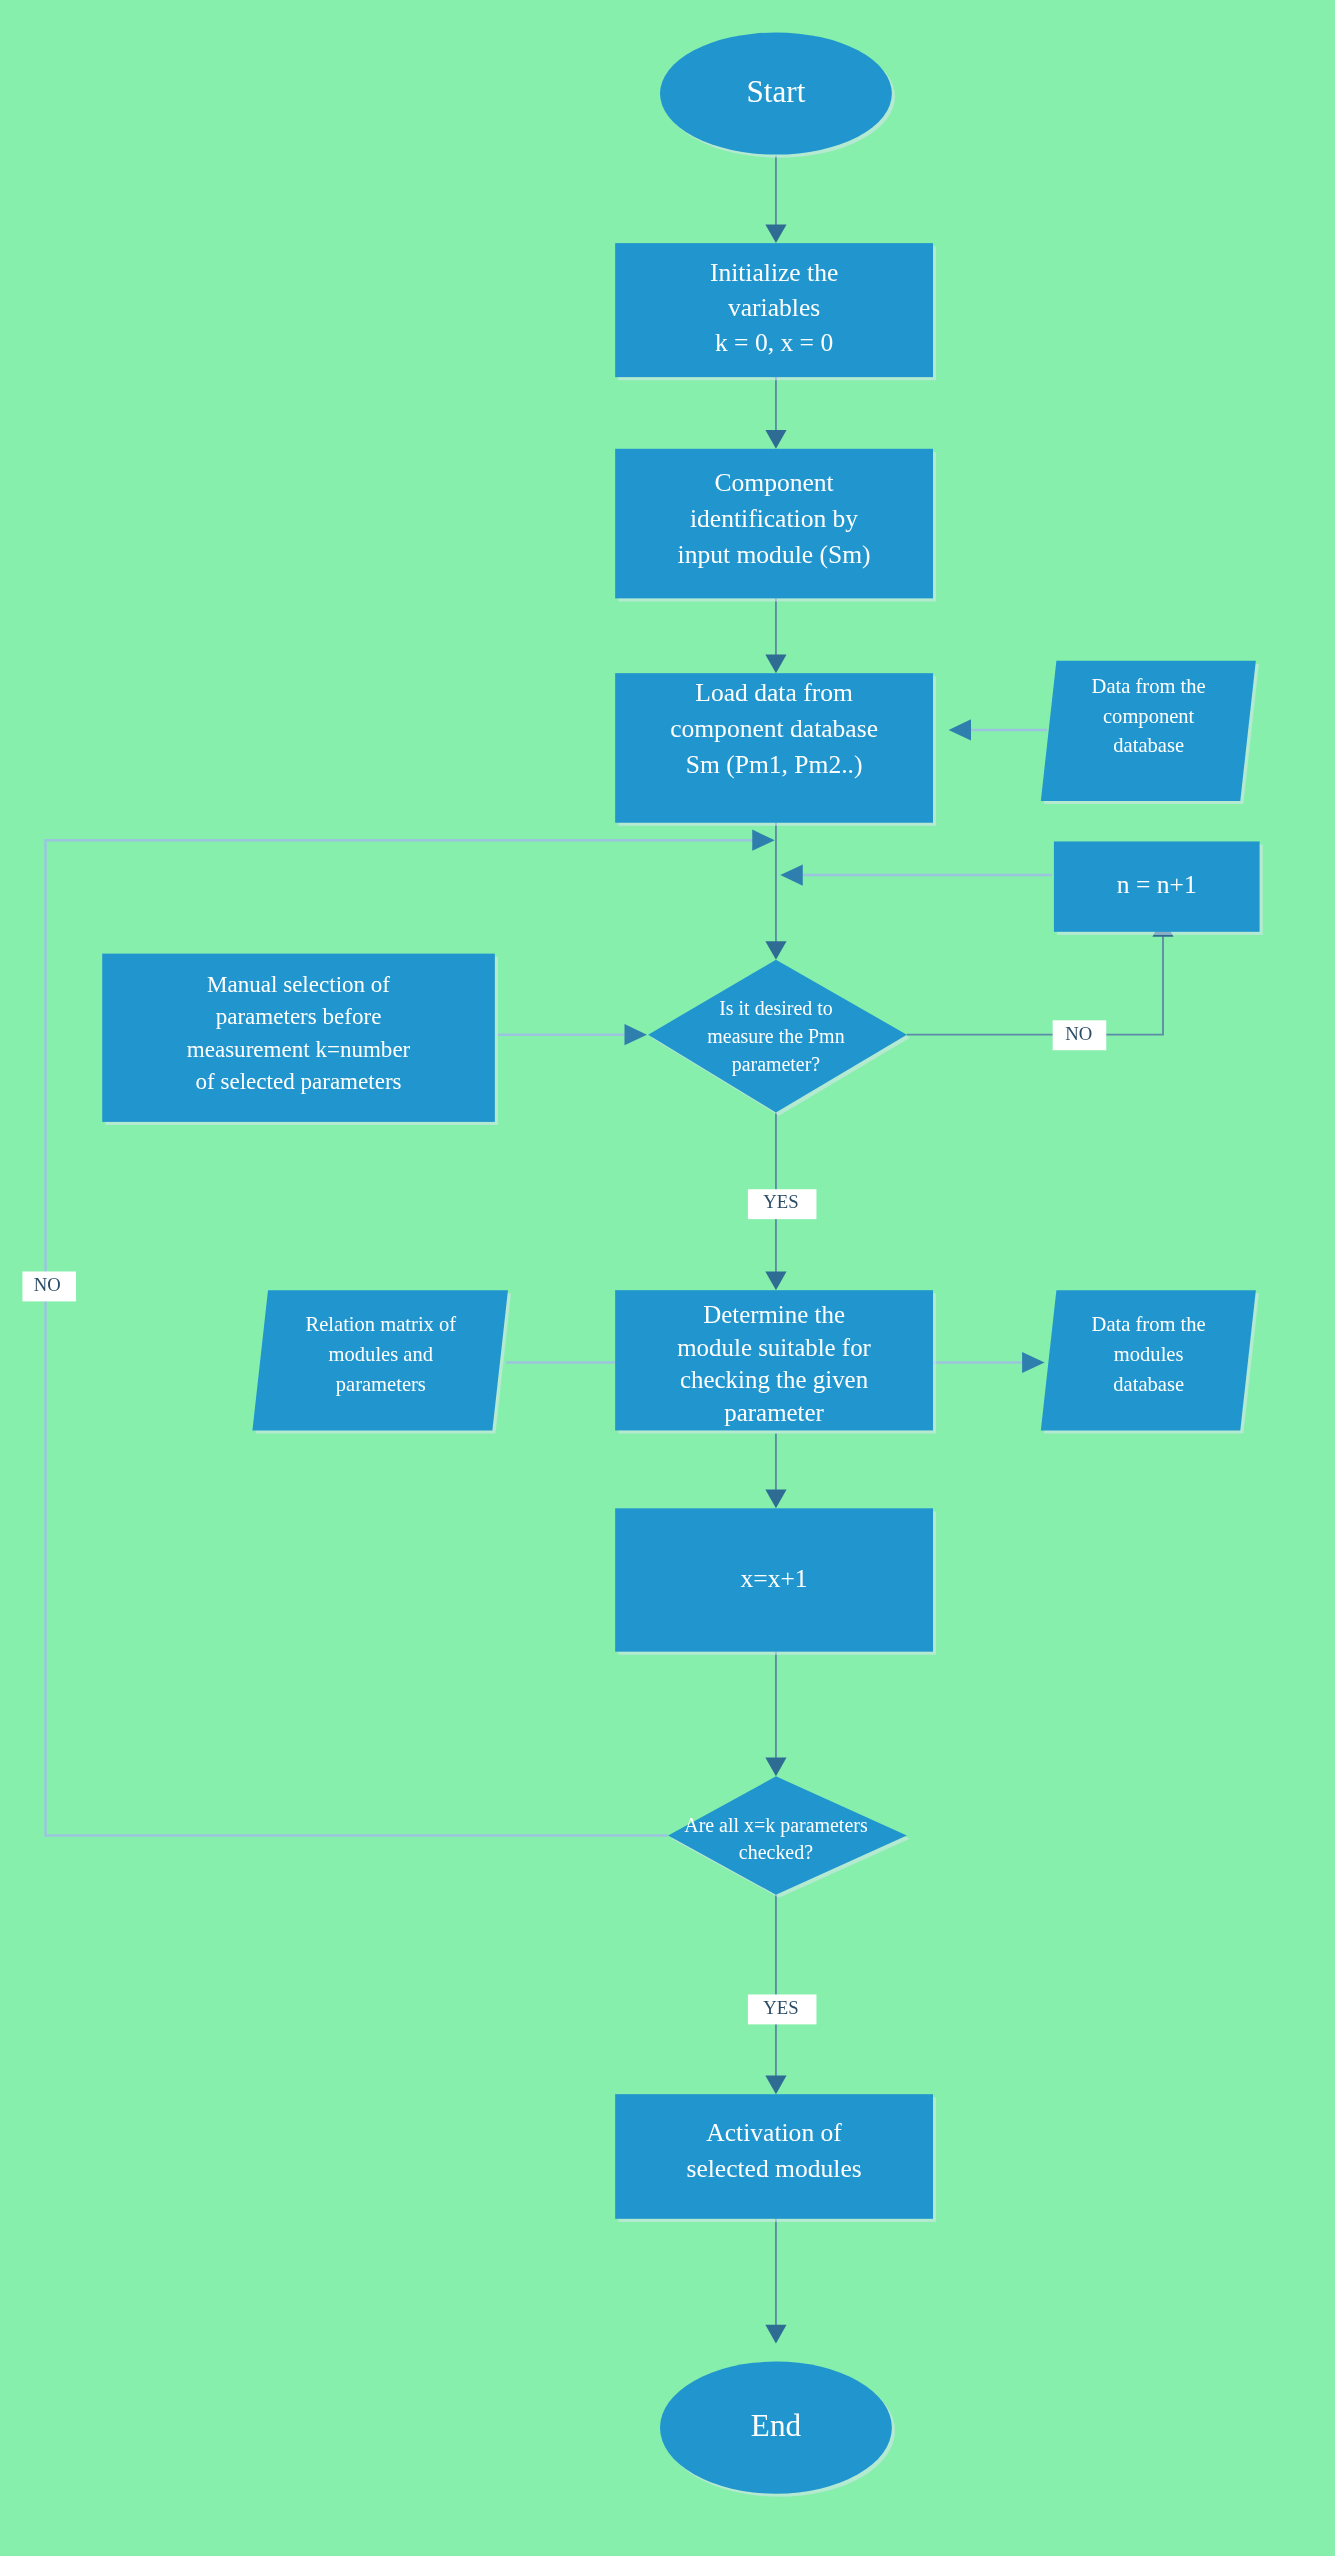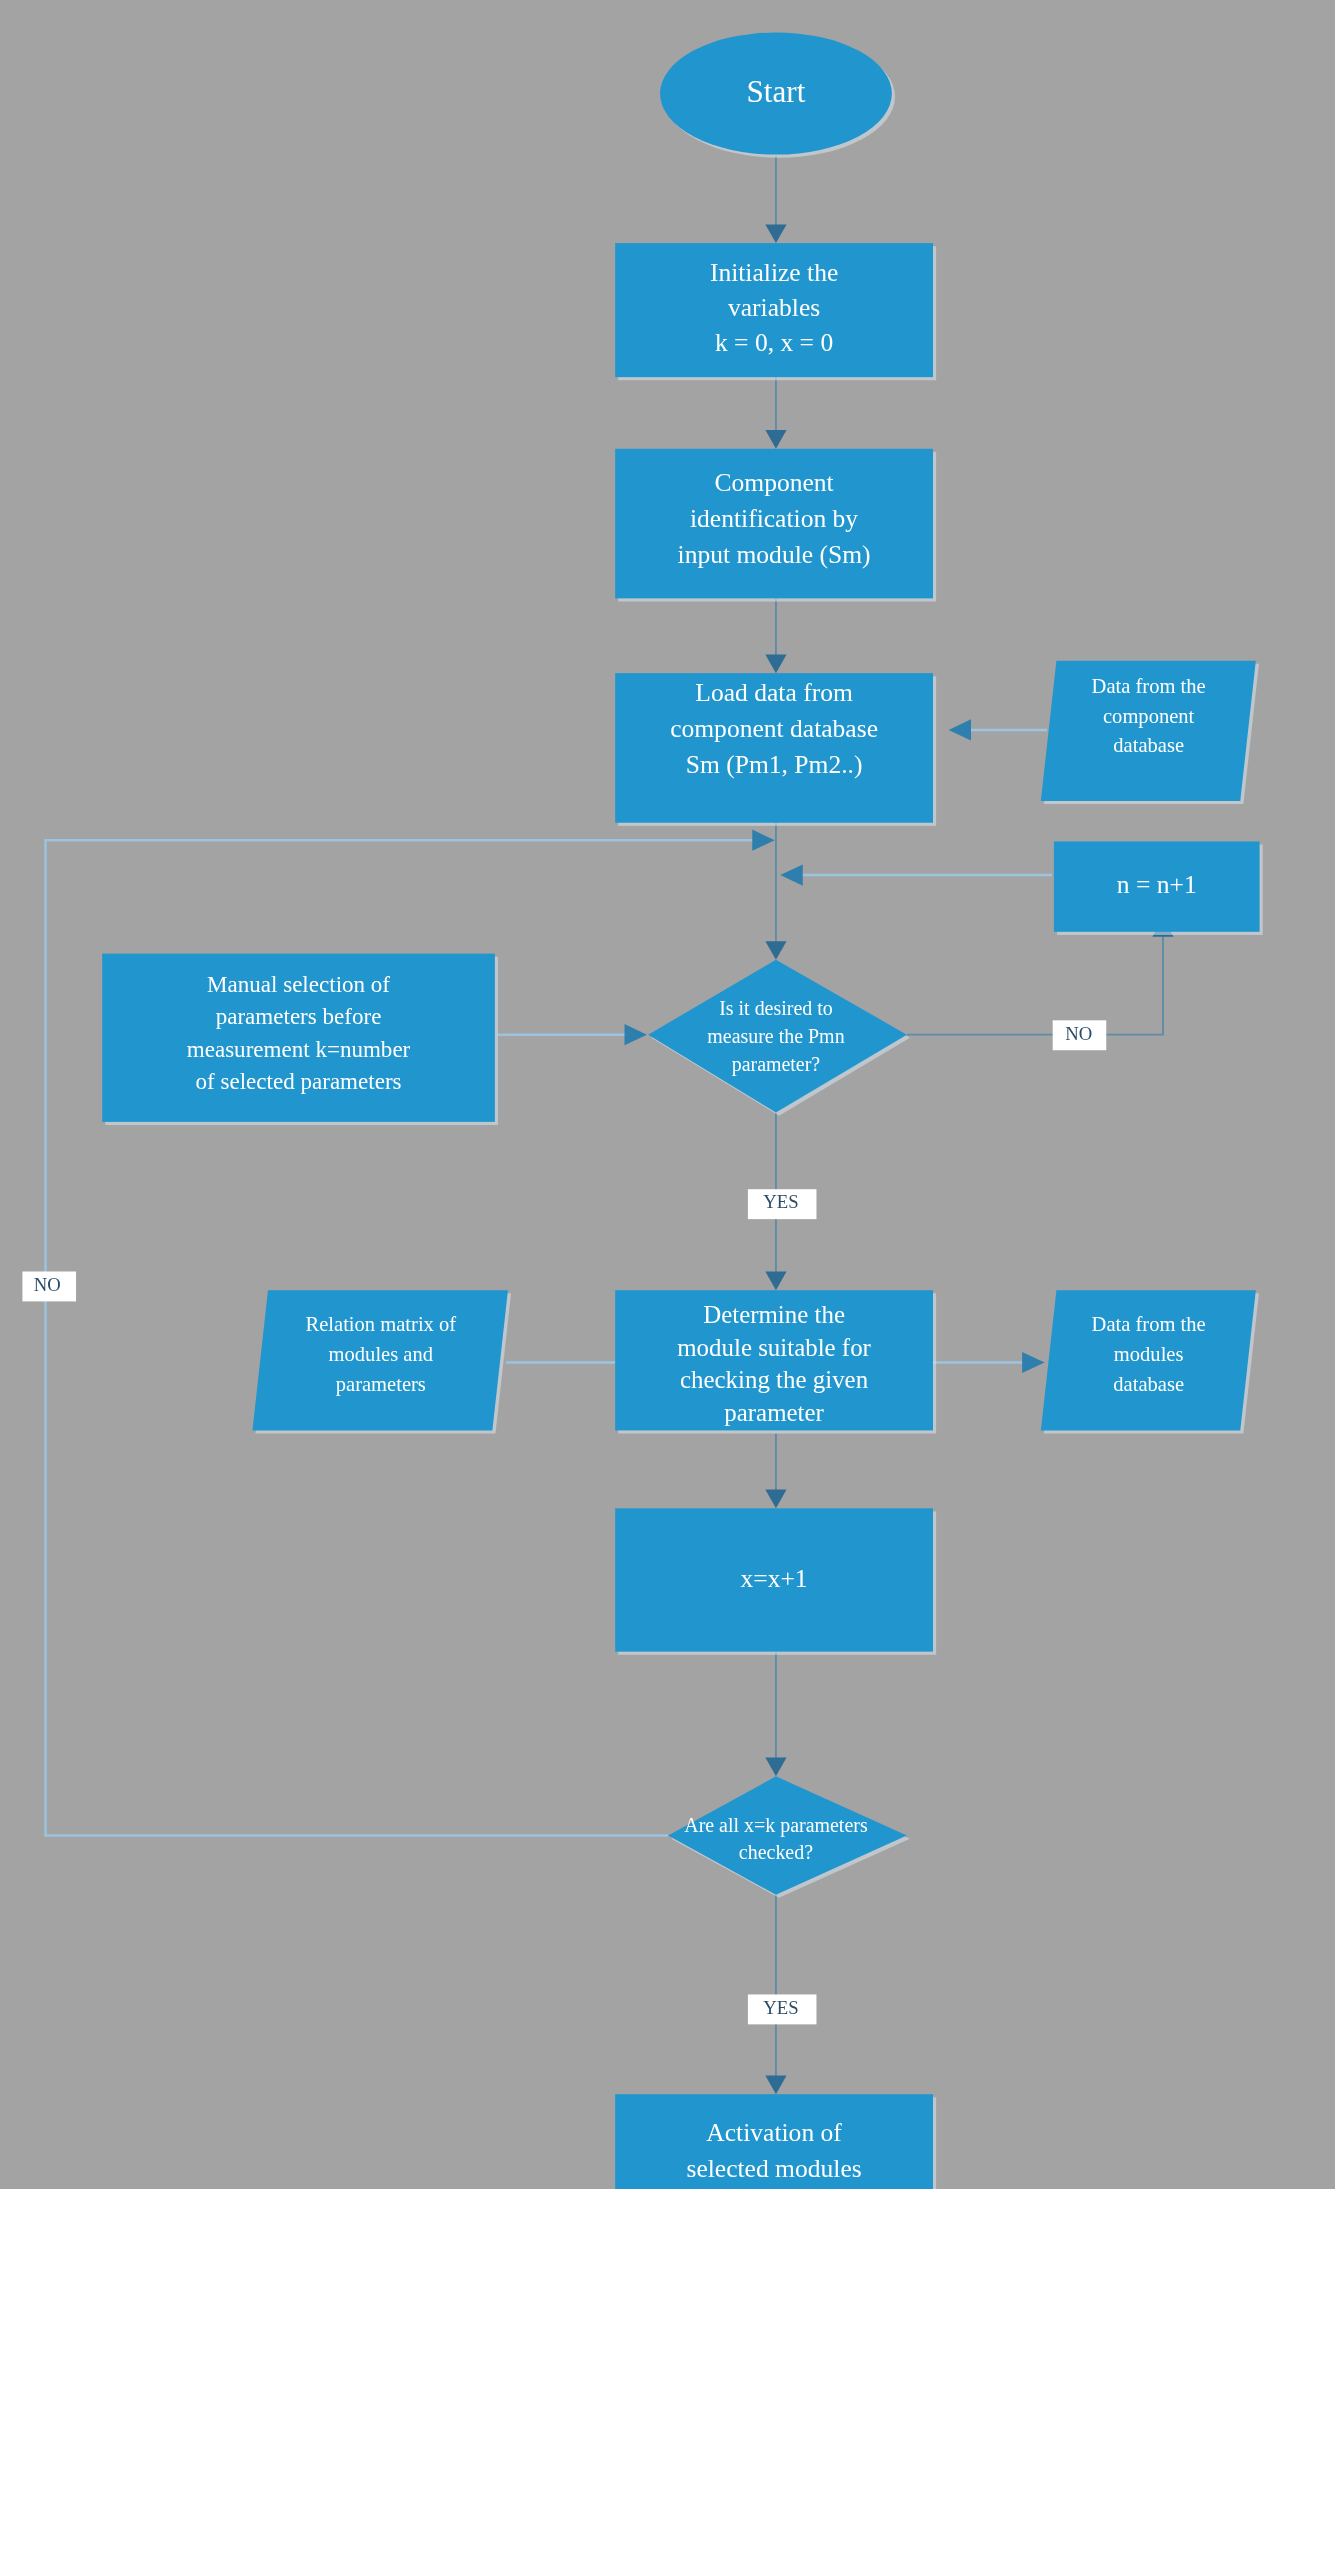--- a/index.html
+++ b/index.html
@@ -6,22 +6,22 @@
     margin: 0;
     padding: 0;
     background: #ffffff;
   }
   body {
     font-family: "Liberation Serif", "DejaVu Serif", serif;
   }
   #flowchart-root {
     position: relative;
     width: 1335px;
-    height: 2189px;
-    background: #a3a3a3;
+    height: 2556px;
+    background: #86efac;
     overflow: hidden;
   }
   svg#diagram {
     display: block;
     width: 1335px;
     height: 2576px;
   }
   .node-shape {
     fill: #2196CE;
     stroke: none;

